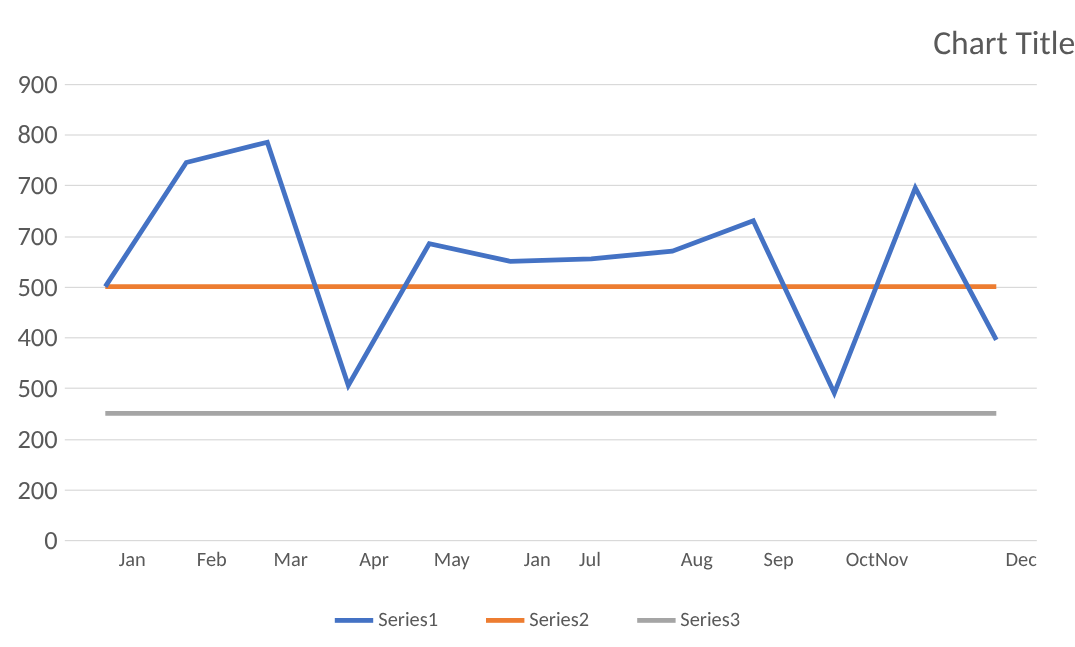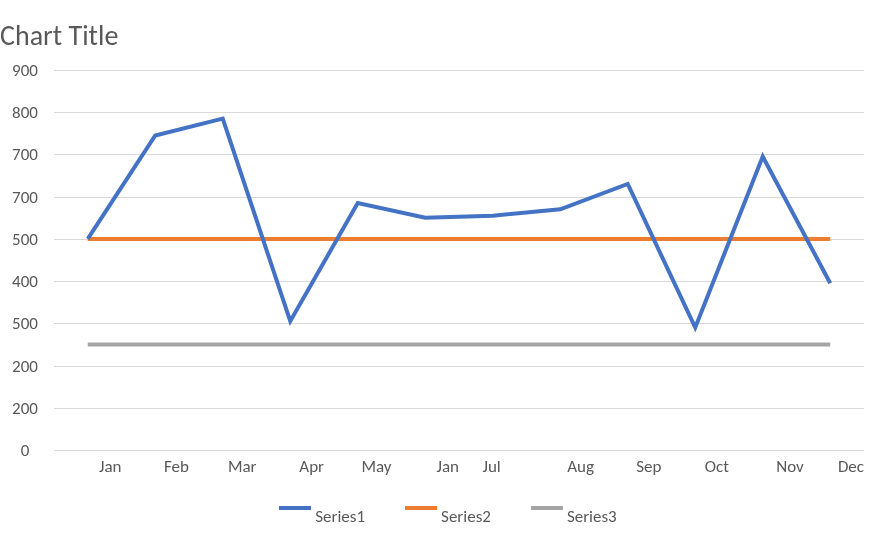--- a/index.html
+++ b/index.html
@@ -14,21 +14,21 @@
   .chart-container {
     position: relative;
     width: 896px;
     height: 539px;
   }
   .chart-title {
     position: absolute;
     top: 18px;
     left: 0;
     width: 100%;
-    text-align: left;
+    text-align: right;
     font-size: 28px;
     color: #595959;
   }
   .plot-area {
     position: absolute;
     left: 54px;
     top: 70px;
     width: 810px;
     height: 380px;
   }
@@ -36,22 +36,22 @@
     position: absolute;
     left: 0;
     width: 100%;
     height: 0;
     border-top: 1px solid #D9D9D9;
   }
   .y-tick {
     position: absolute;
     right: 848px; 
     width: 46px;
-    text-align: center;
-    font-size: 17px;
+    text-align: right;
+    font-size: 22px;
     color: #595959;
     transform: translateY(-50%);
   }
   .x-tick {
     position: absolute;
     top: 456px;
     width: 67.5px;
     text-align: right;
     font-size: 17px;
     color: #595959;
@@ -63,21 +63,21 @@
     left: 0;
     width: 100%;
     display: flex;
     justify-content: center;
     gap: 40px;
     font-size: 17px;
     color: #595959;
   }
   .legend-item {
     display: flex;
-    align-items: flex-start;
+    align-items: center;
     gap: 4px;
   }
   .legend-swatch {
     width: 32px;
     height: 4px;
     border-radius: 0;
   }
   svg.series {
     position: absolute;
     left: 0;
@@ -131,21 +131,21 @@
   <div class="x-tick" style="left:87.75px">Jan</div>
   <div class="x-tick" style="left:155.25px">Feb</div>
   <div class="x-tick" style="left:222.75px">Mar</div>
   <div class="x-tick" style="left:290.25px">Apr</div>
   <div class="x-tick" style="left:357.75px">May</div>
   <div class="x-tick" style="left:425.25px">Jan</div>
   <div class="x-tick" style="left:467px">Jul</div>
   <div class="x-tick" style="left:560.25px">Aug</div>
   <div class="x-tick" style="left:627.75px">Sep</div>
   <div class="x-tick" style="left:695.25px">Oct</div>
-  <div class="x-tick" style="left:770px">Nov</div>
+  <div class="x-tick" style="left:723px">Nov</div>
   <div class="x-tick" style="left:830.25px">Dec</div>
 
   <div class="legend">
     <div class="legend-item">
       <div class="legend-swatch" style="background:#4472C4"></div>
       <span>Series1</span>
     </div>
     <div class="legend-item">
       <div class="legend-swatch" style="background:#ED7D31"></div>
       <span>Series2</span>

